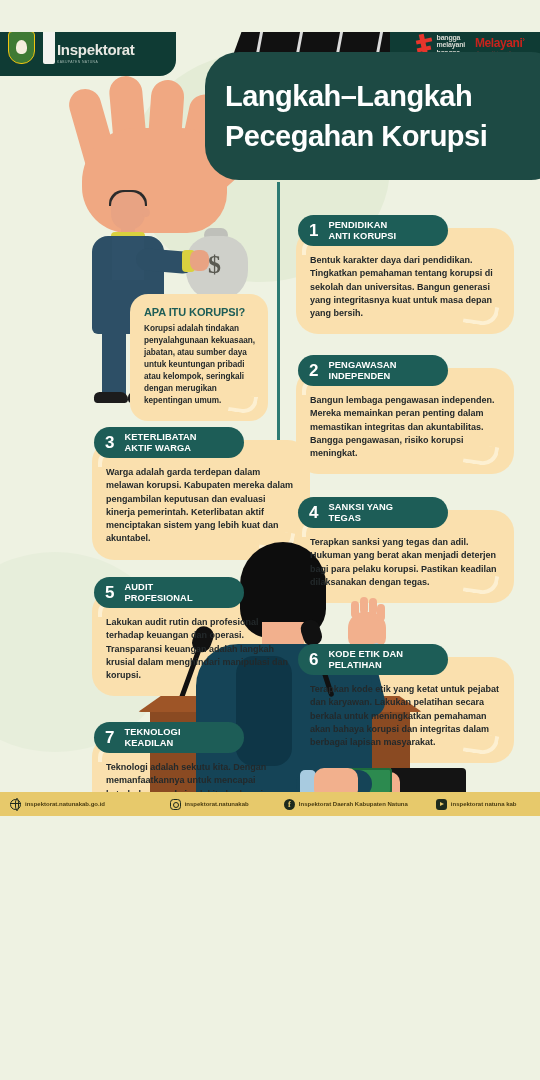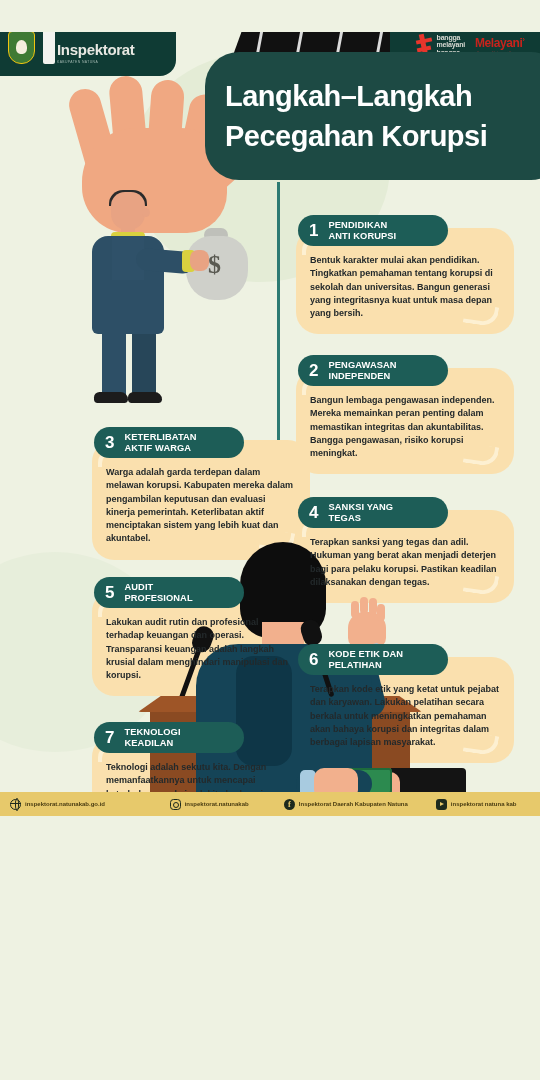--- a/index.html
+++ b/index.html
@@ -302,28 +302,32 @@
     <div class="bagtie"></div>
       <div class="moneybag"></div>
     <div class="bagsign">$</div>
     <div class="m1-arm"></div>
       <div class="m1-cuff"></div>
       <div class="m1-hand"></div>
   </div>
 
   <div class="timeline"></div>
 
+  <div class="apa">
+    <h3>APA ITU KORUPSI?</h3>
+    <p>Korupsi adalah tindakan penyalahgunaan kekuasaan, jabatan, atau sumber daya untuk keuntungan pribadi atau kelompok, seringkali dengan merugikan kepentingan umum.</p>
+  </div>
 
   <div class="card right" style="top:196px">
     <div class="pill">
       <div class="num">1</div>
       <div class="ttl">PENDIDIKAN<br>ANTI KORUPSI</div>
     </div>
     <div class="card-body">
-        <div class="card-text">Bentuk karakter mulai akan pendidikan. Tingkatkan pemahaman tentang korupsi di sekolah dan universitas. Bangun generasi yang integritasnya kuat untuk masa depan yang bersih.</div>
+        <div class="card-text">Bentuk karakter daya dari pendidikan. Tingkatkan pemahaman tentang korupsi di sekolah dan universitas. Bangun generasi yang integritasnya kuat untuk masa depan yang bersih.</div>
       </div>
   </div>
 
   <div class="card right" style="top:336px">
     <div class="pill">
       <div class="num">2</div>
       <div class="ttl">PENGAWASAN<br>INDEPENDEN</div>
     </div>
     <div class="card-body">
         <div class="card-text">Bangun lembaga pengawasan independen. Mereka memainkan peran penting dalam memastikan integritas dan akuntabilitas. Bangga pengawasan, risiko korupsi meningkat.</div>

